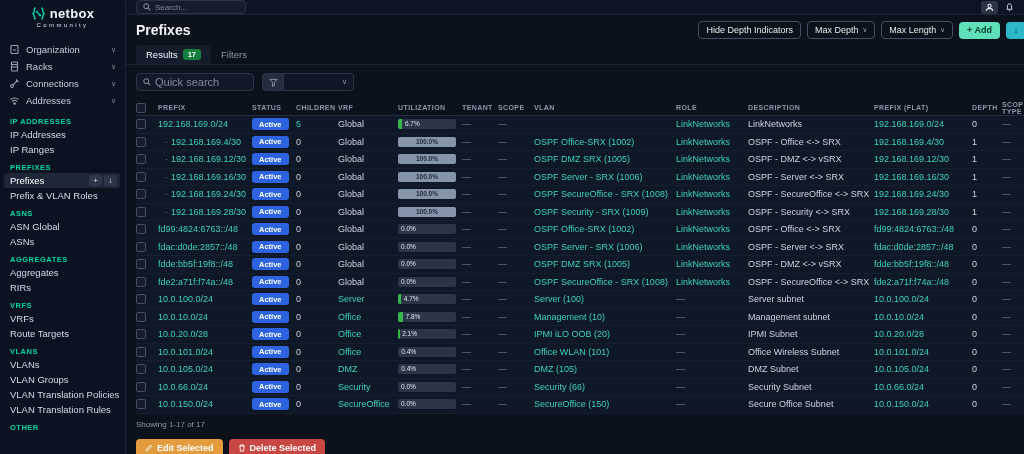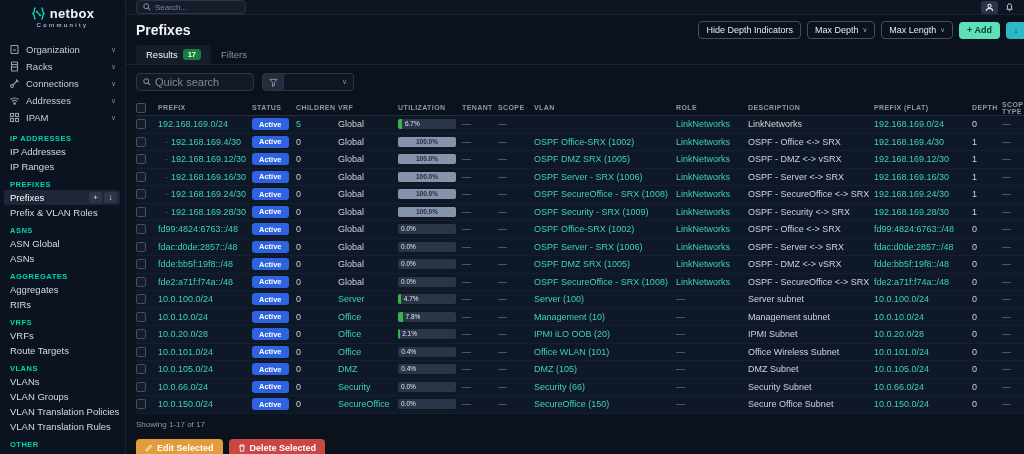--- a/index.html
+++ b/index.html
@@ -190,32 +190,20 @@
       </div>
       <div class="nav-item">
         <span class="nicon">
           <svg width="11" height="11" viewBox="0 0 11 11" fill="none" stroke="currentColor" stroke-width="1.1">
             <path d="M1.5 4.5 C3.5 2.5 7.5 2.5 9.5 4.5"></path>
             <path d="M3 6.5 C4.5 5 6.5 5 8 6.5"></path>
             <circle cx="5.5" cy="8.5" r="0.8" fill="currentColor"></circle>
           </svg>
         </span>
         <span>Addresses</span>
-        <span class="chev">∨</span>
-      </div>
-      <div class="nav-item">
-        <span class="nicon">
-          <svg width="11" height="11" viewBox="0 0 11 11" fill="none" stroke="currentColor" stroke-width="1.1">
-            <rect x="1.5" y="1.5" width="3" height="3"></rect>
-            <rect x="6.5" y="1.5" width="3" height="3"></rect>
-            <rect x="1.5" y="6.5" width="3" height="3"></rect>
-            <rect x="6.5" y="6.5" width="3" height="3"></rect>
-          </svg>
-        </span>
-        <span>IPAM</span>
         <span class="chev">∨</span>
       </div>
     </nav>
   <div class="sections" id="sidebar-sections">
       <div class="sec-title">IP ADDRESSES</div>
       <div class="sec-item"><span>IP Addresses</span></div>
       <div class="sec-item"><span>IP Ranges</span></div>
       <div class="sec-title">PREFIXES</div>
       <div class="sec-item active">
         <span>Prefixes</span>

